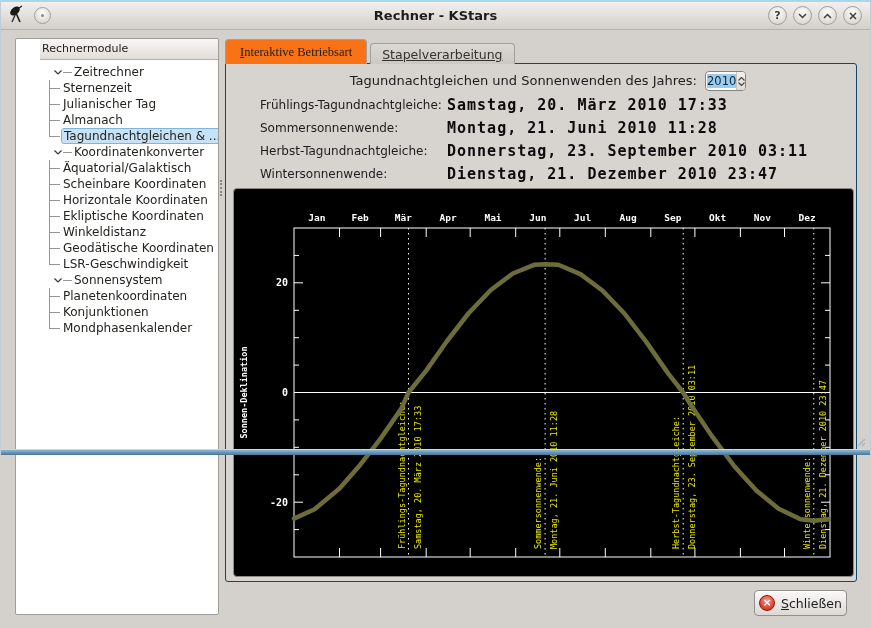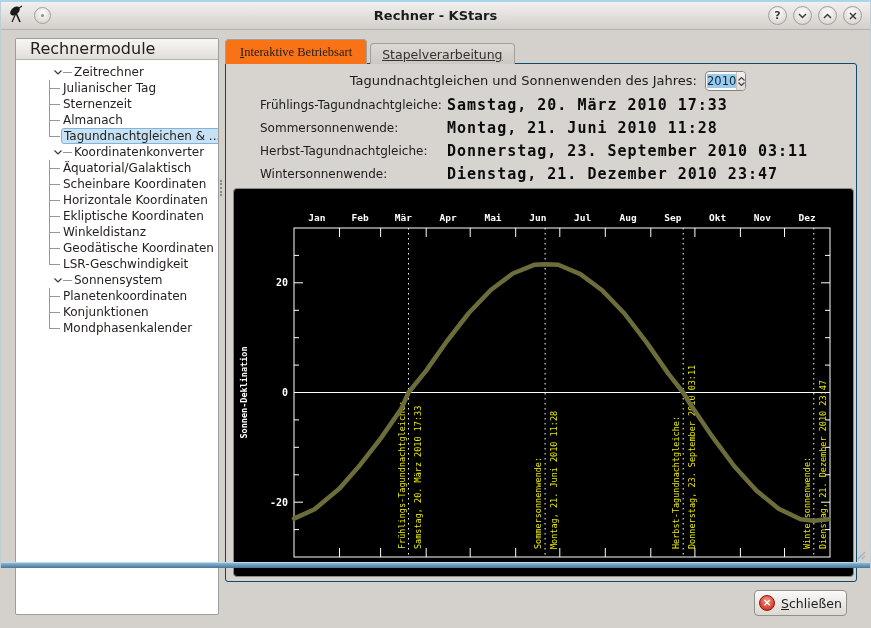--- a/index.html
+++ b/index.html
@@ -1,19 +1,19 @@
 <!DOCTYPE html>
 <html><head>
 <meta charset="utf-8">
 <style>
   * { margin:0; padding:0; box-sizing:border-box; }
   html,body { width:871px; height:628px; overflow:hidden; }
   body { font-family:"DejaVu Sans","Liberation Sans",sans-serif; background:#d4d0cc; }
 
-  #window { position:relative; width:871px; height:568px; background:#d4d0cc;
+  #window { position:relative; width:871px; height:455px; background:#d4d0cc;
             border-top:2px solid #a9d6ec; border-left:1px solid #bfcdd6; border-right:1px solid #bfcdd6; }
 
   
   .titlebar { position:absolute; left:0; top:0; right:0; height:28px;
               background:linear-gradient(#f2f0ee,#d3cfca); border-bottom:1px solid #b6b2ad; }
   .tb-title { position:absolute; left:0; right:0; top:0; height:28px; text-align:center;
               line-height:28px; font-weight:bold; font-size:13px; color:#1c1c1c; }
   .tb-left  { position:absolute; left:6px; top:3px; display:flex; gap:7px; align-items:center; z-index:2; }
   .tb-right { position:absolute; right:8px; top:4px; display:flex; gap:6px; z-index:2; }
   .circle-btn { width:19px; height:19px; border-radius:50%;
@@ -21,21 +21,21 @@
                 border:1px solid #a29e99; display:flex; align-items:center; justify-content:center;
                 font-size:11px; font-weight:bold; color:#3d3d3d; cursor:default; }
   .circle-btn svg { display:block; }
   .menu-dot { width:17px; height:17px; }
   .menu-dot::after { content:""; width:3px; height:3px; border-radius:50%; background:#8d8984; }
 
   
   .sidebar { position:absolute; left:14px; top:36px; width:204px; height:577px;
              background:#ffffff; border:1px solid #a09c97; border-radius:2px; overflow:hidden; }
   .sb-header { height:21px; background:linear-gradient(#f8f6f4,#e1deda); border-bottom:1px solid #b5b1ac;
-               font-size:16px; line-height:20px; padding-left:14px; color:#23201d; }
+               font-size:11px; line-height:20px; padding-left:2px; color:#23201d;margin-left:24px; }
   .tree { padding-top:4px; font-size:12px; color:#26231f; }
   .trow { position:relative; display:flex; align-items:center; height:16px; line-height:16px; white-space:nowrap; }
   .trow.root { padding-left:8px;margin-left:28px; }
   .expander { width:11px; height:11px; display:flex; align-items:center; justify-content:center; }
   .rootdash { width:9px; border-top:1px solid #9a968f; margin:0 2px 0 0; }
   .trow.child { padding-left:47px; }
   .trow.child::before { content:""; position:absolute; left:33px; top:0; bottom:0; border-left:1px solid #9a968f; }
   .trow.child.last::before { bottom:50%; }
   .trow.child::after  { content:""; position:absolute; left:33px; top:50%; width:11px; border-top:1px solid #9a968f; }
   .trow.selected { padding-left:45px; }
@@ -137,24 +137,24 @@
       <div class="trow root">
         <span class="expander">
             <svg width="8" height="5" viewBox="0 0 8 5">
               <polyline points="0.5,0.5 4,4 7.5,0.5" fill="none" stroke="#3b3833" stroke-width="1.2"></polyline>
             </svg>
           </span>
         <span class="rootdash"></span>
         <span class="lbl">Zeitrechner</span>
       </div>
       <div class="trow child">
+          <span class="lbl">Sternenzeit</span>
+        </div>
+      <div class="trow child">
           <span class="lbl">Julianischer Tag</span>
-        </div>
-      <div class="trow child">
-          <span class="lbl">Sternenzeit</span>
         </div>
       <div class="trow child">
           <span class="lbl">Almanach</span>
         </div>
       <div class="trow child last selected">
           <span class="lbl">Tagundnachtgleichen &amp; ...</span>
         </div>
 
       <div class="trow root">
         <span class="expander">

